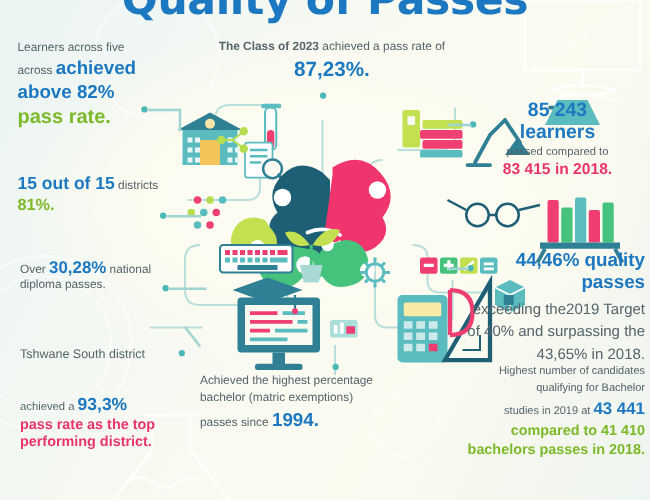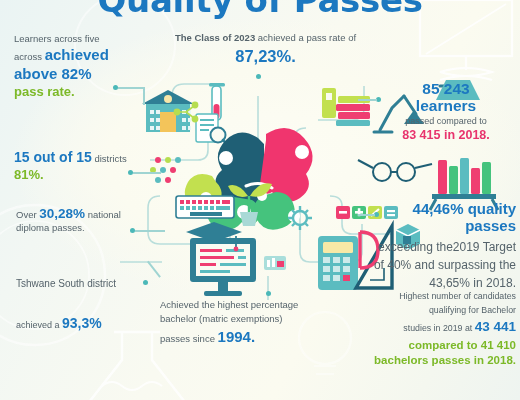--- a/index.html
+++ b/index.html
@@ -35,23 +35,23 @@
   .blue{color:#1c78c0;}
   .green{color:#7cb928;}
   .pink{color:#e8336d;}
   .grey{color:#55636b;}
 
   #b1{left:14px;top:33px;width:132px;}
   #b1 .l1{font-size:9.5px;}
   #b1 .l2{font-size:9.5px;}
   #b1 .l2 b{font-size:15px;}
   #b1 .l3{font-size:15px;font-weight:bold;}
-  #b1 .l4{font-size:13px;font-weight:bold;}
-
-  #b2{left:14px;top:149px;width:140px;}
+  #b1 .l4{font-size:16px;font-weight:bold;}
+
+  #b2{left:14px;top:138px;width:140px;}
   #b2 .l1{font-size:9.5px;}
   #b2 .l1 b{font-size:14px;}
   #b2 .l2{font-size:9.5px;}
   #b2 .l3{font-size:13px;font-weight:bold;}
 
   #b3{left:16px;top:205px;width:140px;}
   #b3 .l1{font-size:9.5px;}
   #b3 .l1 b{font-size:13.5px;}
   #b3 .l2{font-size:9.5px;}
 
@@ -396,20 +396,21 @@
   </div>
 
   <div class="blk" id="b3">
     <div class="l1 grey"><span>Over </span><b class="blue">30,28%</b><span> national</span></div>
     <div class="l2 grey">diploma passes.</div>
   </div>
 
   <div class="blk" id="b4">
     <div class="l1 grey">Tshwane South district</div>
     <div class="l2 grey"><span>achieved a </span><b class="blue">93,3%</b></div>
+    <div class="l3 pink">pass rate as the top performing district.</div>
   </div>
 
   <div class="blk" id="c1">
     <div class="l1 grey"><b>The Class of 2023</b><span> achieved a pass rate of</span></div>
     <div class="l2 blue">87,23%.</div>
   </div>
 
   <div class="blk" id="c2">
     <div class="l grey">Achieved the highest percentage</div>
     <div class="l grey">bachelor (matric exemptions)</div>

